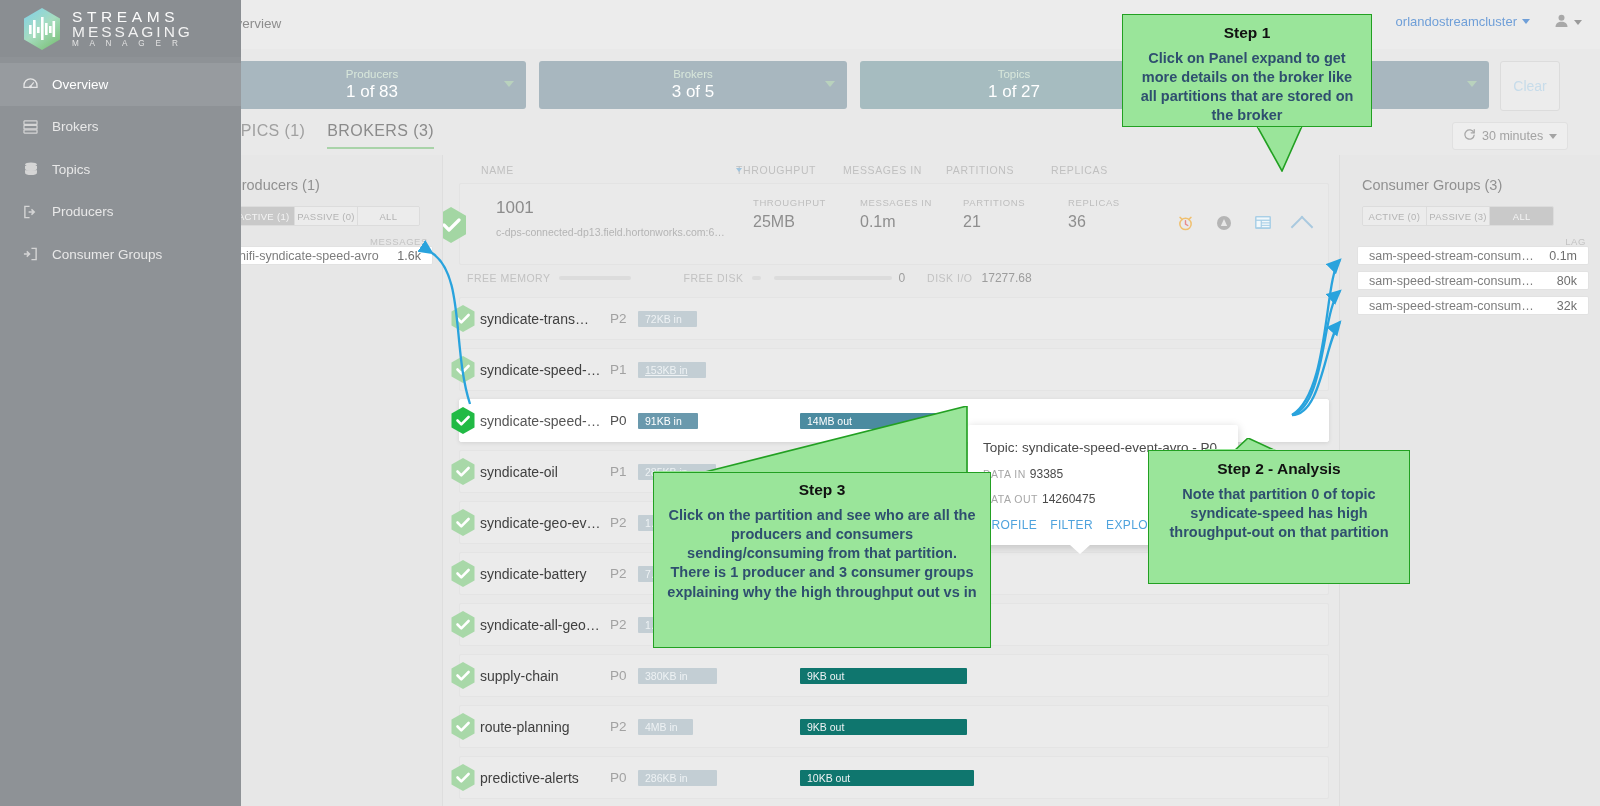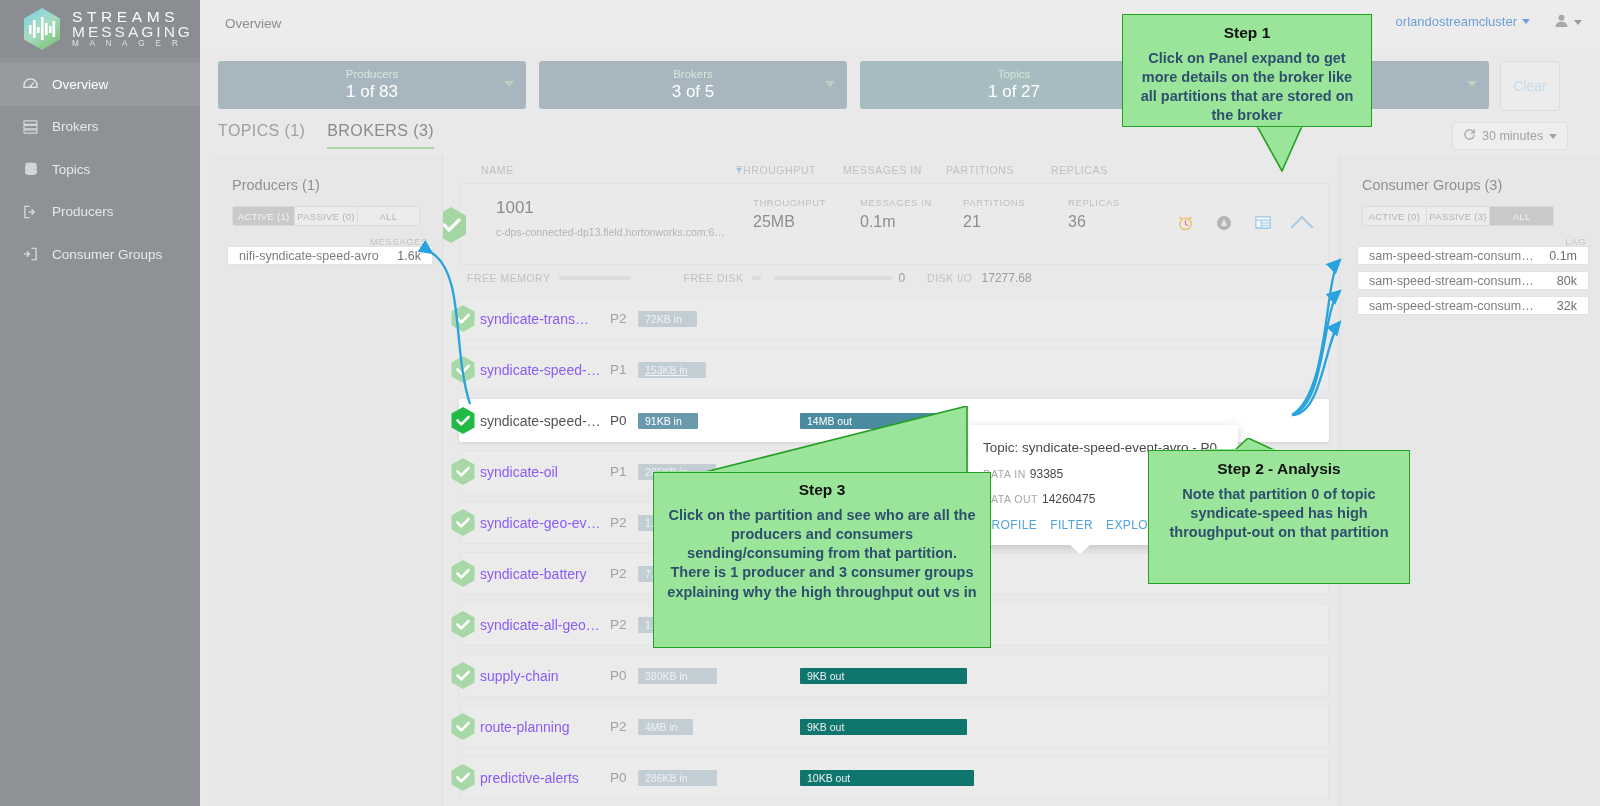--- a/index.html
+++ b/index.html
@@ -6,21 +6,21 @@
   body{
     width:1600px;height:806px;overflow:hidden;position:relative;
     background:#e9e9e9;
     font-family:"Liberation Sans","DejaVu Sans",sans-serif;
     -webkit-font-smoothing:antialiased;
   }
   .app{position:absolute;inset:0;}
 
   
   .sidenav{
-    position:absolute;left:0;top:0;width:200px;height:806px;
+    position:absolute;left:0;top:0;width:241px;height:806px;
     background:#8e9296;z-index:5;
   }
   .brand{height:57px;display:flex;align-items:center;padding-left:22px;gap:10px;background:#8a8e92;}
   .logo-hex{width:40px;height:44px;position:relative;flex:0 0 auto;}
   .brand-text{display:flex;flex-direction:column;line-height:1.02;}
   .brand-l1{font-size:15.5px;letter-spacing:4.6px;color:#fbfbfb;font-weight:400;}
   .brand-l2{font-size:15.5px;letter-spacing:3.0px;color:#f2f2f2;font-weight:300;}
   .brand-l3{font-size:8.2px;letter-spacing:4.4px;color:#e2e2e2;font-weight:300;}
   .navlist{margin-top:6px;}
   .navitem{height:42.5px;display:flex;align-items:center;padding-left:22px;gap:13px;color:#e8e8e8;font-size:13.5px;position:relative;}
@@ -113,21 +113,21 @@
   .g-bar{height:4px;background:#dcdcdc;border-radius:2px;}
   .g-val{color:#9d9d9d;font-size:12px;letter-spacing:0;}
 
   .plist{position:absolute;left:16px;right:10px;top:142px;bottom:0;}
   .prow{
     position:relative;height:41px;margin-bottom:8px;background:#ebebeb;border:1px solid #e4e4e4;border-radius:2px;
     display:flex;align-items:center;
   }
   .prow.sel{background:#ffffff;border-color:#ffffff;box-shadow:0 1px 4px rgba(0,0,0,.10);}
   .prow .hexs{position:absolute;left:-10px;width:26px;height:29px;}
-  .prow .pname{position:absolute;left:20px;font-size:14px;color:#8b5cf6;white-space:nowrap;}
+  .prow .pname{position:absolute;left:20px;font-size:14px;color:#404040;white-space:nowrap;}
   .prow.sel .pname{color:#555555;}
   .prow .ppart{position:absolute;left:150px;font-size:13.5px;color:#a2a2a2;}
   .prow.sel .ppart{color:#4e4e4e;}
   .bar-in{position:absolute;left:178px;height:16px;border-radius:1px;background:#c3ced4;display:flex;align-items:center;padding-left:7px;font-size:10.5px;color:#eef2f4;}
   .prow.sel .bar-in{background:#6a99ad;color:#ffffff;}
   .bar-out{position:absolute;left:340px;height:16px;border-radius:1px;background:#0f766e;display:flex;align-items:center;padding-left:7px;font-size:10.5px;color:#eef2f4;}
   .prow.sel .bar-out{background:#4b8ba0;color:#ffffff;}
 
   
   .tooltip{

